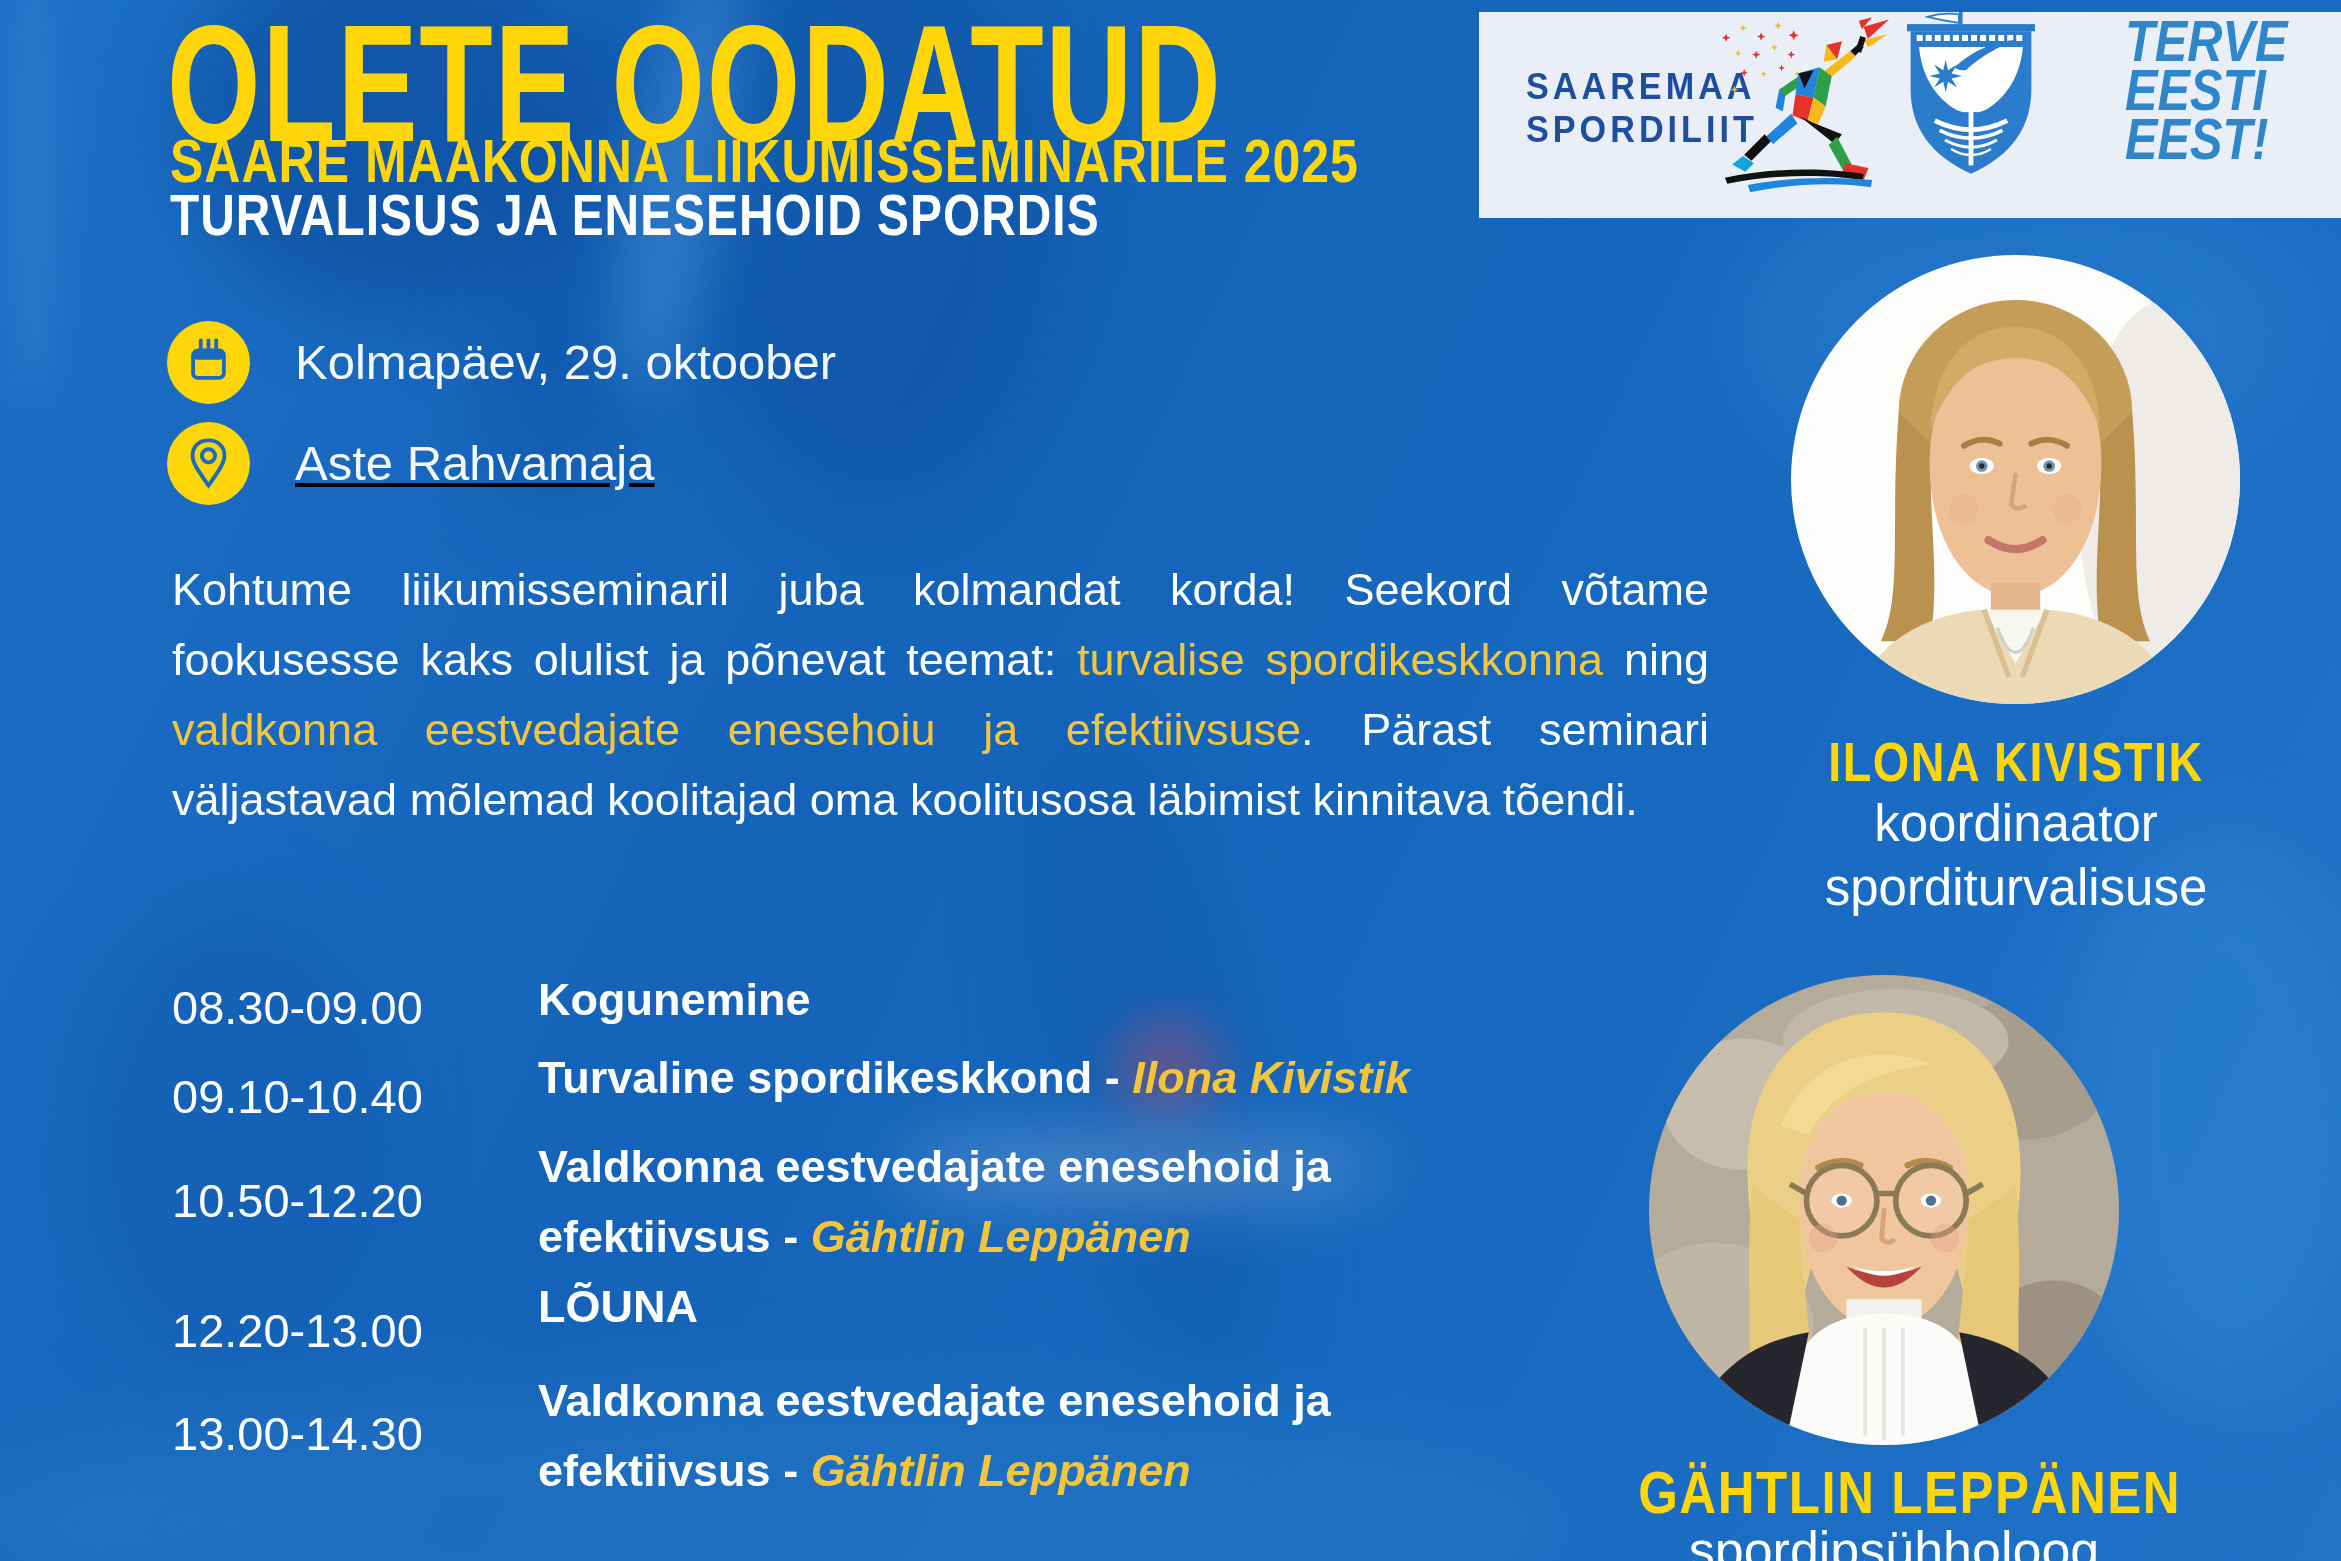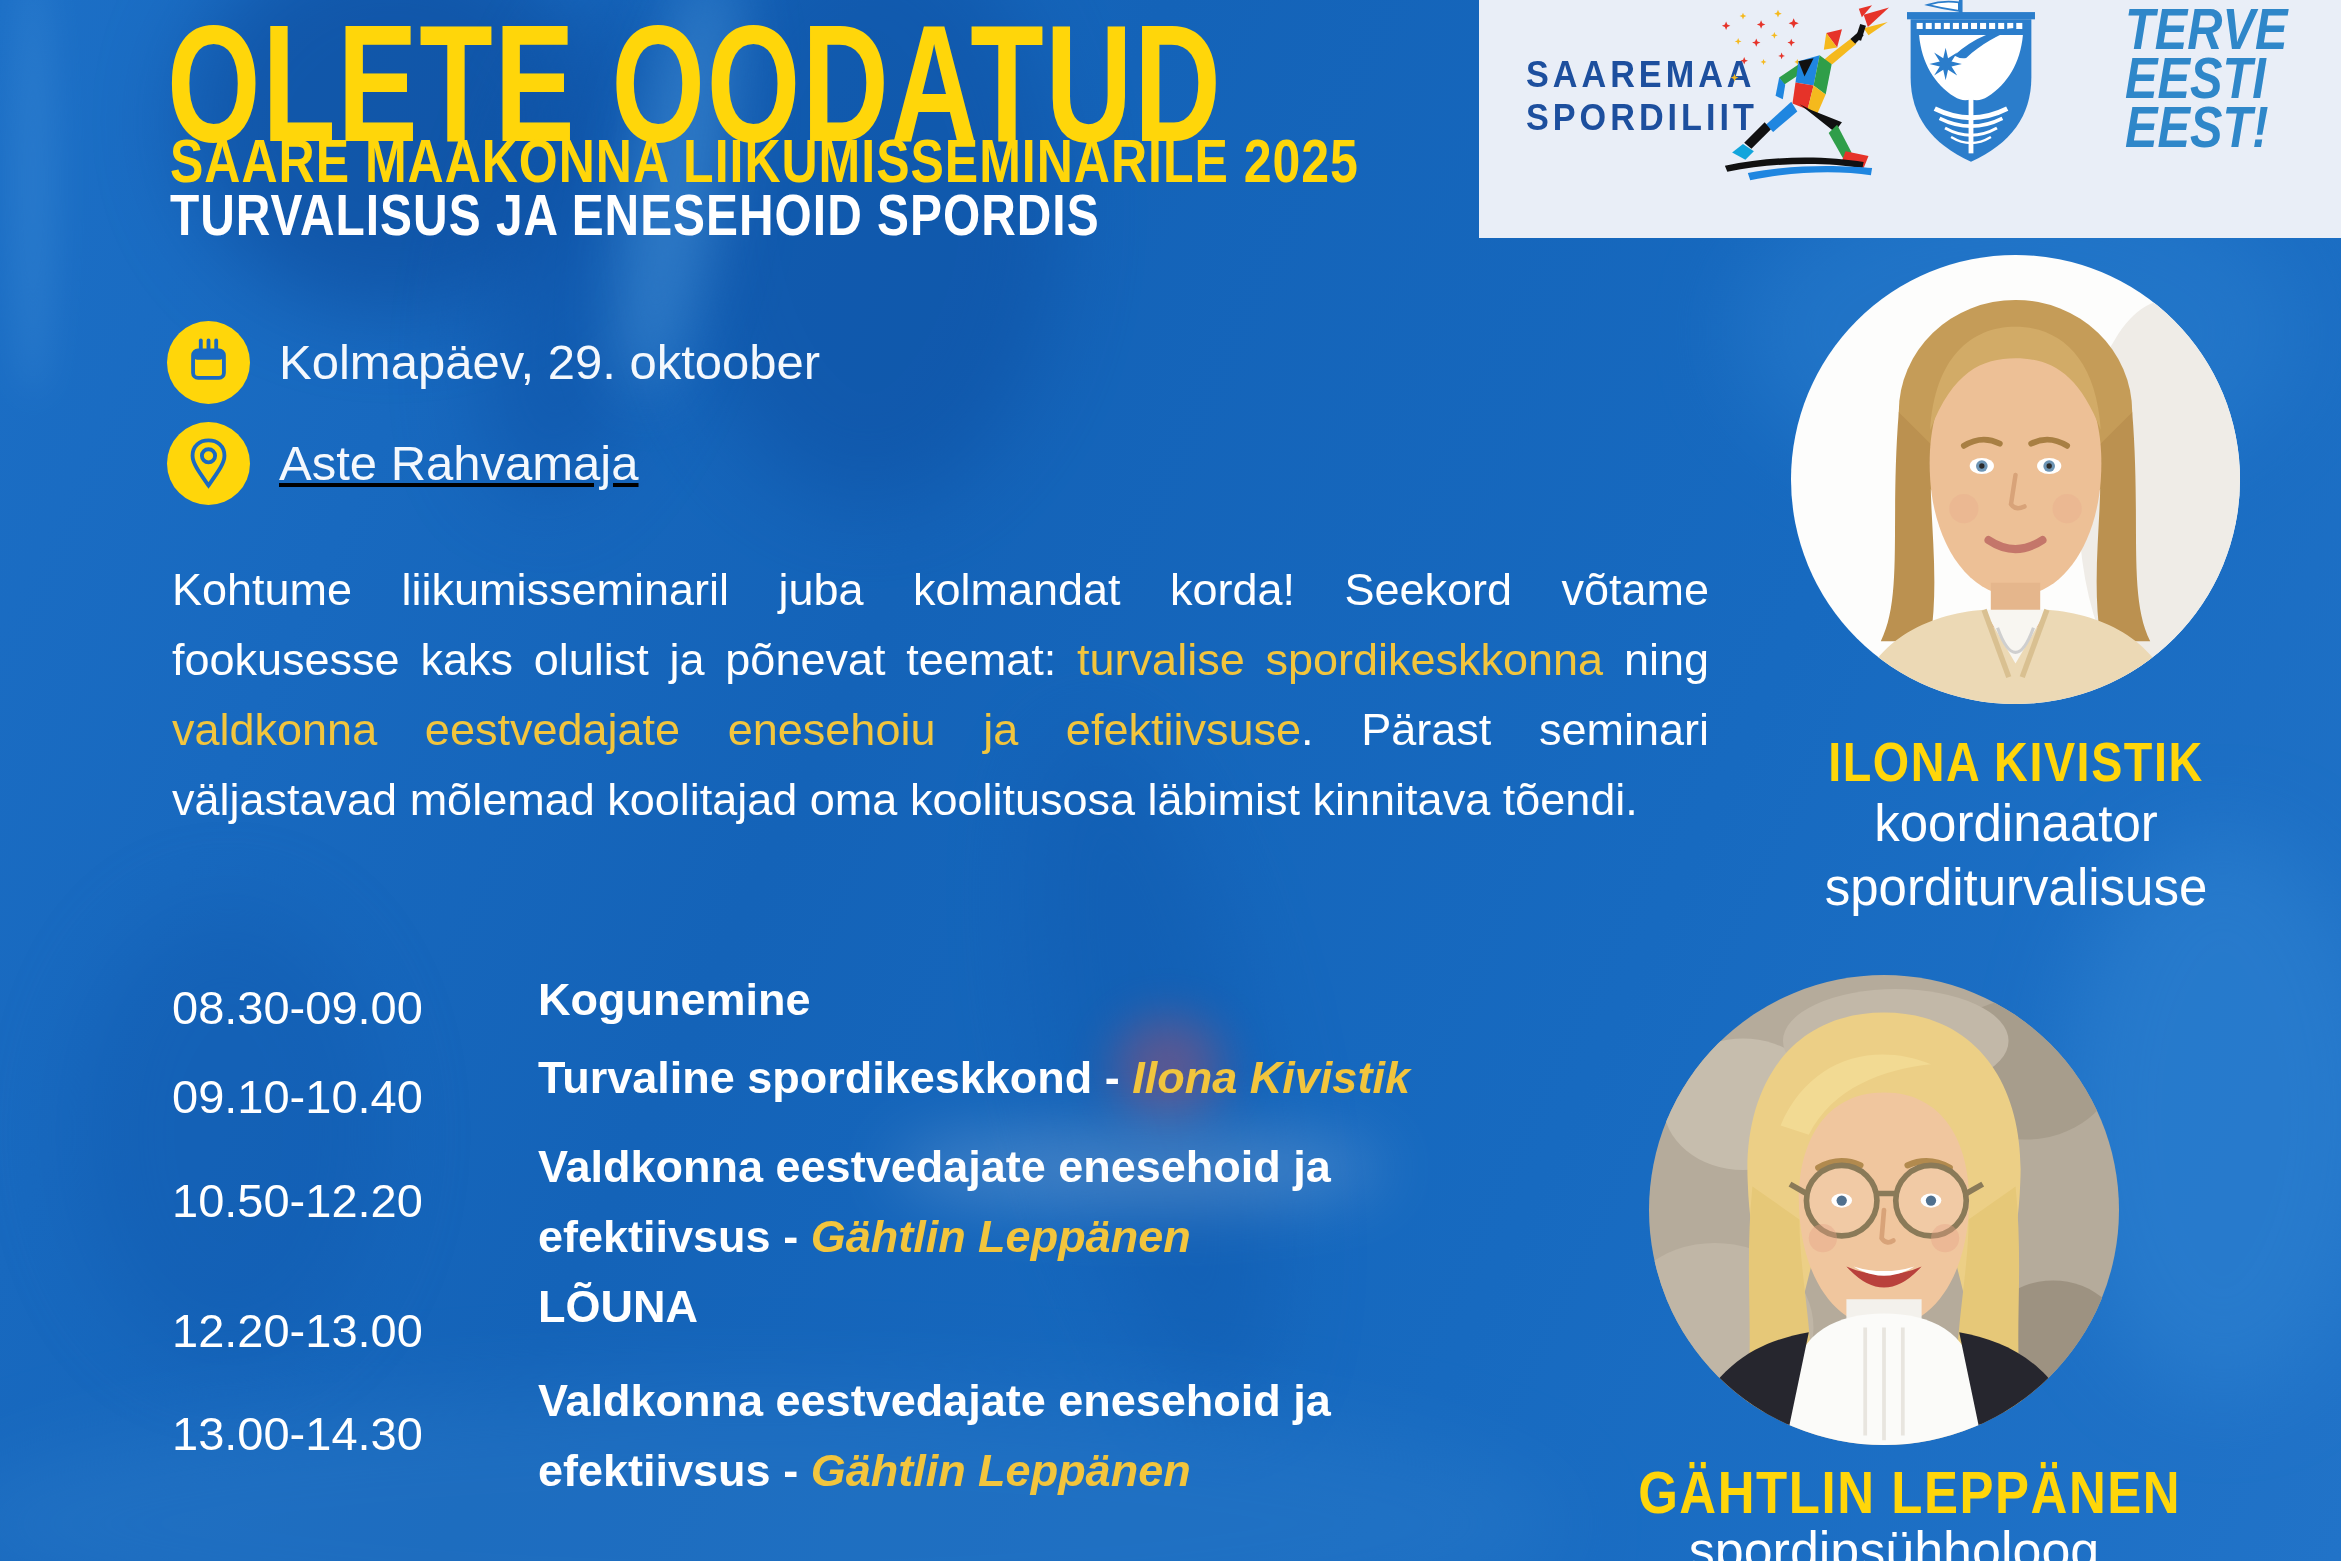--- a/index.html
+++ b/index.html
@@ -29,21 +29,21 @@
   .b11{left:1735px;top:169px;width:566px;height:325px;background:#2c80d0;opacity:.45;}
   .b12{left:12px;top:-36px;width:42px;height:434px;background:#3b8ad6;opacity:.45;filter:blur(18px);}
 
   .title{position:absolute;left:167px;top:-3.6px;font-size:167px;font-weight:700;color:var(--yellow);
     transform:scaleX(.72);transform-origin:left top;line-height:1.05;letter-spacing:2.4px;white-space:nowrap;}
   .subtitle{position:absolute;left:170px;top:128px;font-size:61px;font-weight:600;color:var(--yellow);
     transform:scaleX(.82);transform-origin:left top;line-height:1.1;letter-spacing:1.2px;white-space:nowrap;}
   .tagline{position:absolute;left:170px;top:184px;font-size:57px;font-weight:600;color:var(--white);
     transform:scaleX(.84);transform-origin:left top;line-height:1.1;letter-spacing:1.2px;white-space:nowrap;}
 
-  .info-row{position:absolute;left:167px;display:flex;align-items:flex-end;gap:29px;height:83px;}
+  .info-row{position:absolute;left:167px;display:flex;align-items:flex-end;gap:45px;height:83px;}
   .info-row.date{top:321px;}
   .info-row.venue{top:422px;text-decoration:underline;}
   .icon-circle{width:83px;height:83px;border-radius:50%;background:var(--yellow);flex:none;
     display:flex;align-items:center;justify-content:center;}
   .icon-circle svg{width:55px;height:55px;}
   .info-label{font-size:49px;color:#f4f8fd;line-height:83px;white-space:nowrap;}
 
   .intro{position:absolute;left:172px;top:555px;width:1537px;font-size:45px;line-height:70px;
     text-align:justify;color:var(--white);}
   .gold{color:var(--gold);}
@@ -65,21 +65,21 @@
   .photo.p2{left:1649px;top:975px;width:470px;height:470px;}
 
   .caption-name{position:absolute;text-align:center;font-weight:600;color:var(--yellow);
     transform:scaleX(.85);letter-spacing:1.8px;white-space:nowrap;}
   .cap1-name{left:1715px;top:730px;width:602px;font-size:55px;}
   .cap2-name{left:1593px;top:1458px;width:602px;font-size:60px;}
   .caption-role{position:absolute;text-align:center;color:var(--white);}
   .cap1-roles{left:1715px;top:792px;width:602px;font-size:51px;line-height:64px;}
   .cap2-role{left:1593px;top:1518px;width:602px;font-size:52px;line-height:65px;}
 
-  .banner{position:absolute;left:1479px;top:0;width:863px;height:238px;background:#e9eef7;}
+  .banner{position:absolute;left:1479px;top:12px;width:863px;height:206px;background:#e9eef7;}
   .logo-text{position:absolute;left:47px;top:53px;font-size:36px;font-weight:700;color:var(--navy);
     letter-spacing:4.2px;line-height:43px;transform:scaleX(.95);transform-origin:left top;white-space:nowrap;}
   .runner-wrap{position:absolute;left:229px;top:3.6px;width:181px;height:178px;}
   .coat-wrap{position:absolute;left:428px;top:0;width:128px;height:164px;}
   .terve{position:absolute;left:646px;top:3.6px;font-size:58px;font-weight:800;font-style:italic;
     color:var(--terve);line-height:49px;transform:scaleX(.84);transform-origin:left top;white-space:nowrap;}
   .terve div{display:block;}
 </style>
 </head>
 <body>

